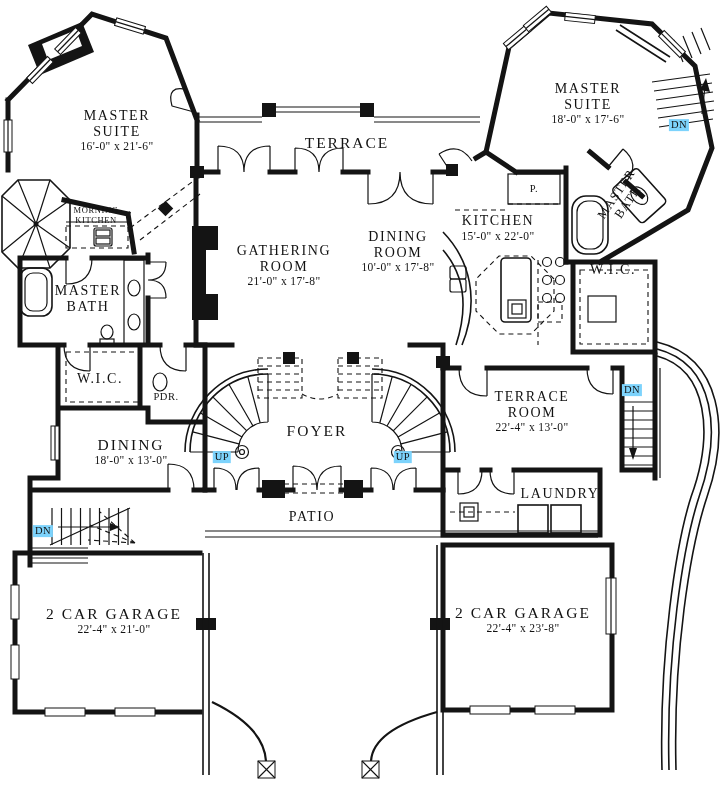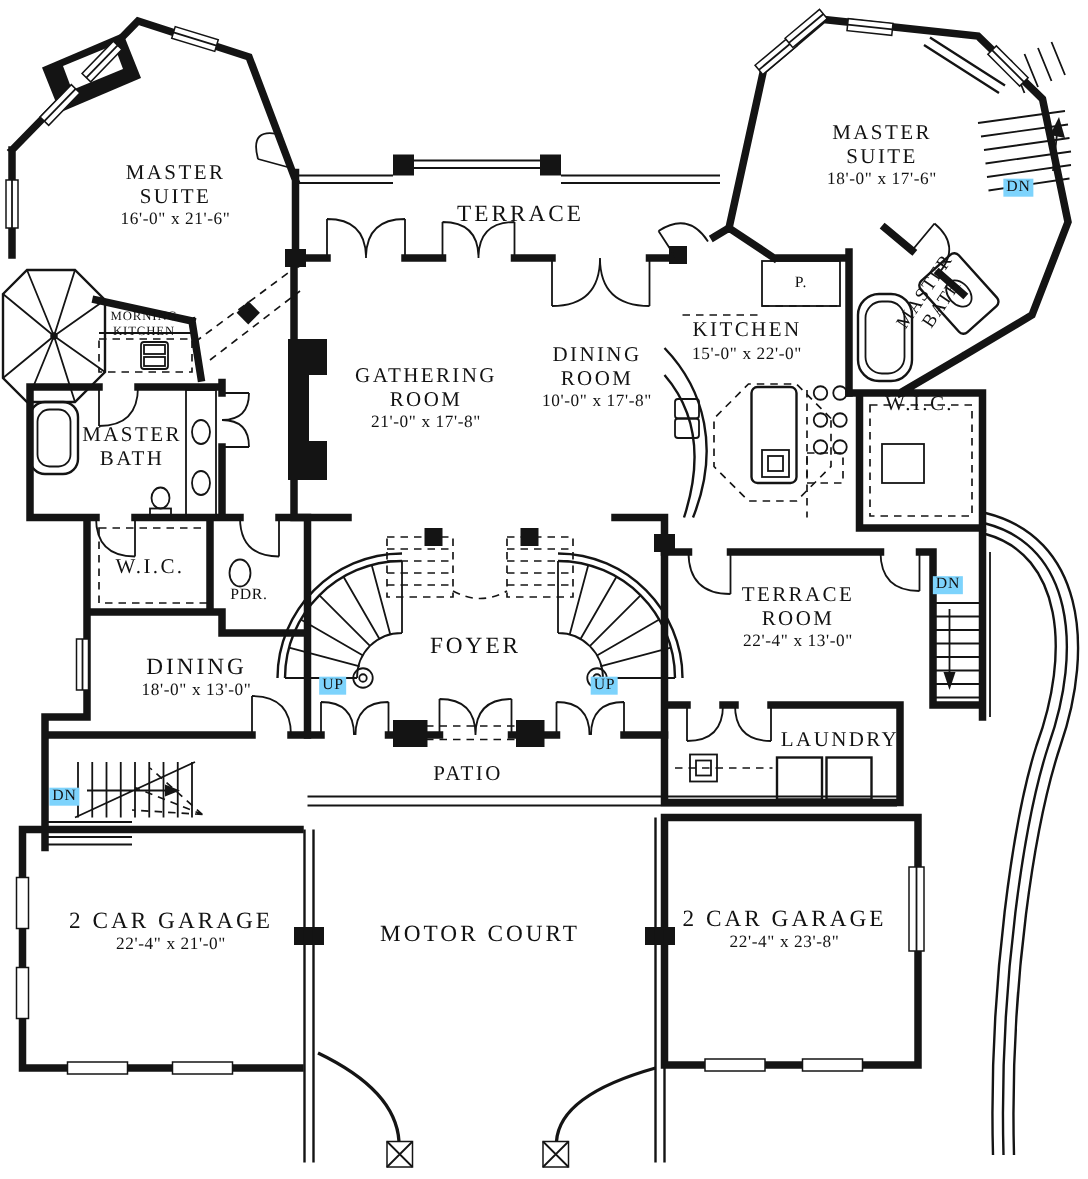--- a/index.html
+++ b/index.html
@@ -377,20 +377,17 @@
   <div class="lbl" style="left:560px;top:494px;">
     <span class="t">LAUNDRY</span>
   </div>
   <div class="lbl" style="left:312px;top:517px;">
     <span class="t">PATIO</span>
   </div>
   <div class="lbl lg" style="left:114px;top:621px;">
     <span class="t">2 CAR GARAGE</span>
     <span class="d">22'-4" x 21'-0"</span>
   </div>
-  <div class="lbl lg" style="left:320px;top:623px;">
-    <span class="t">MOTOR COURT</span>
-  </div>
   <div class="lbl lg" style="left:523px;top:620px;">
     <span class="t">2 CAR GARAGE</span>
     <span class="d">22'-4" x 23'-8"</span>
   </div>
 </div>
 
 </body></html>

